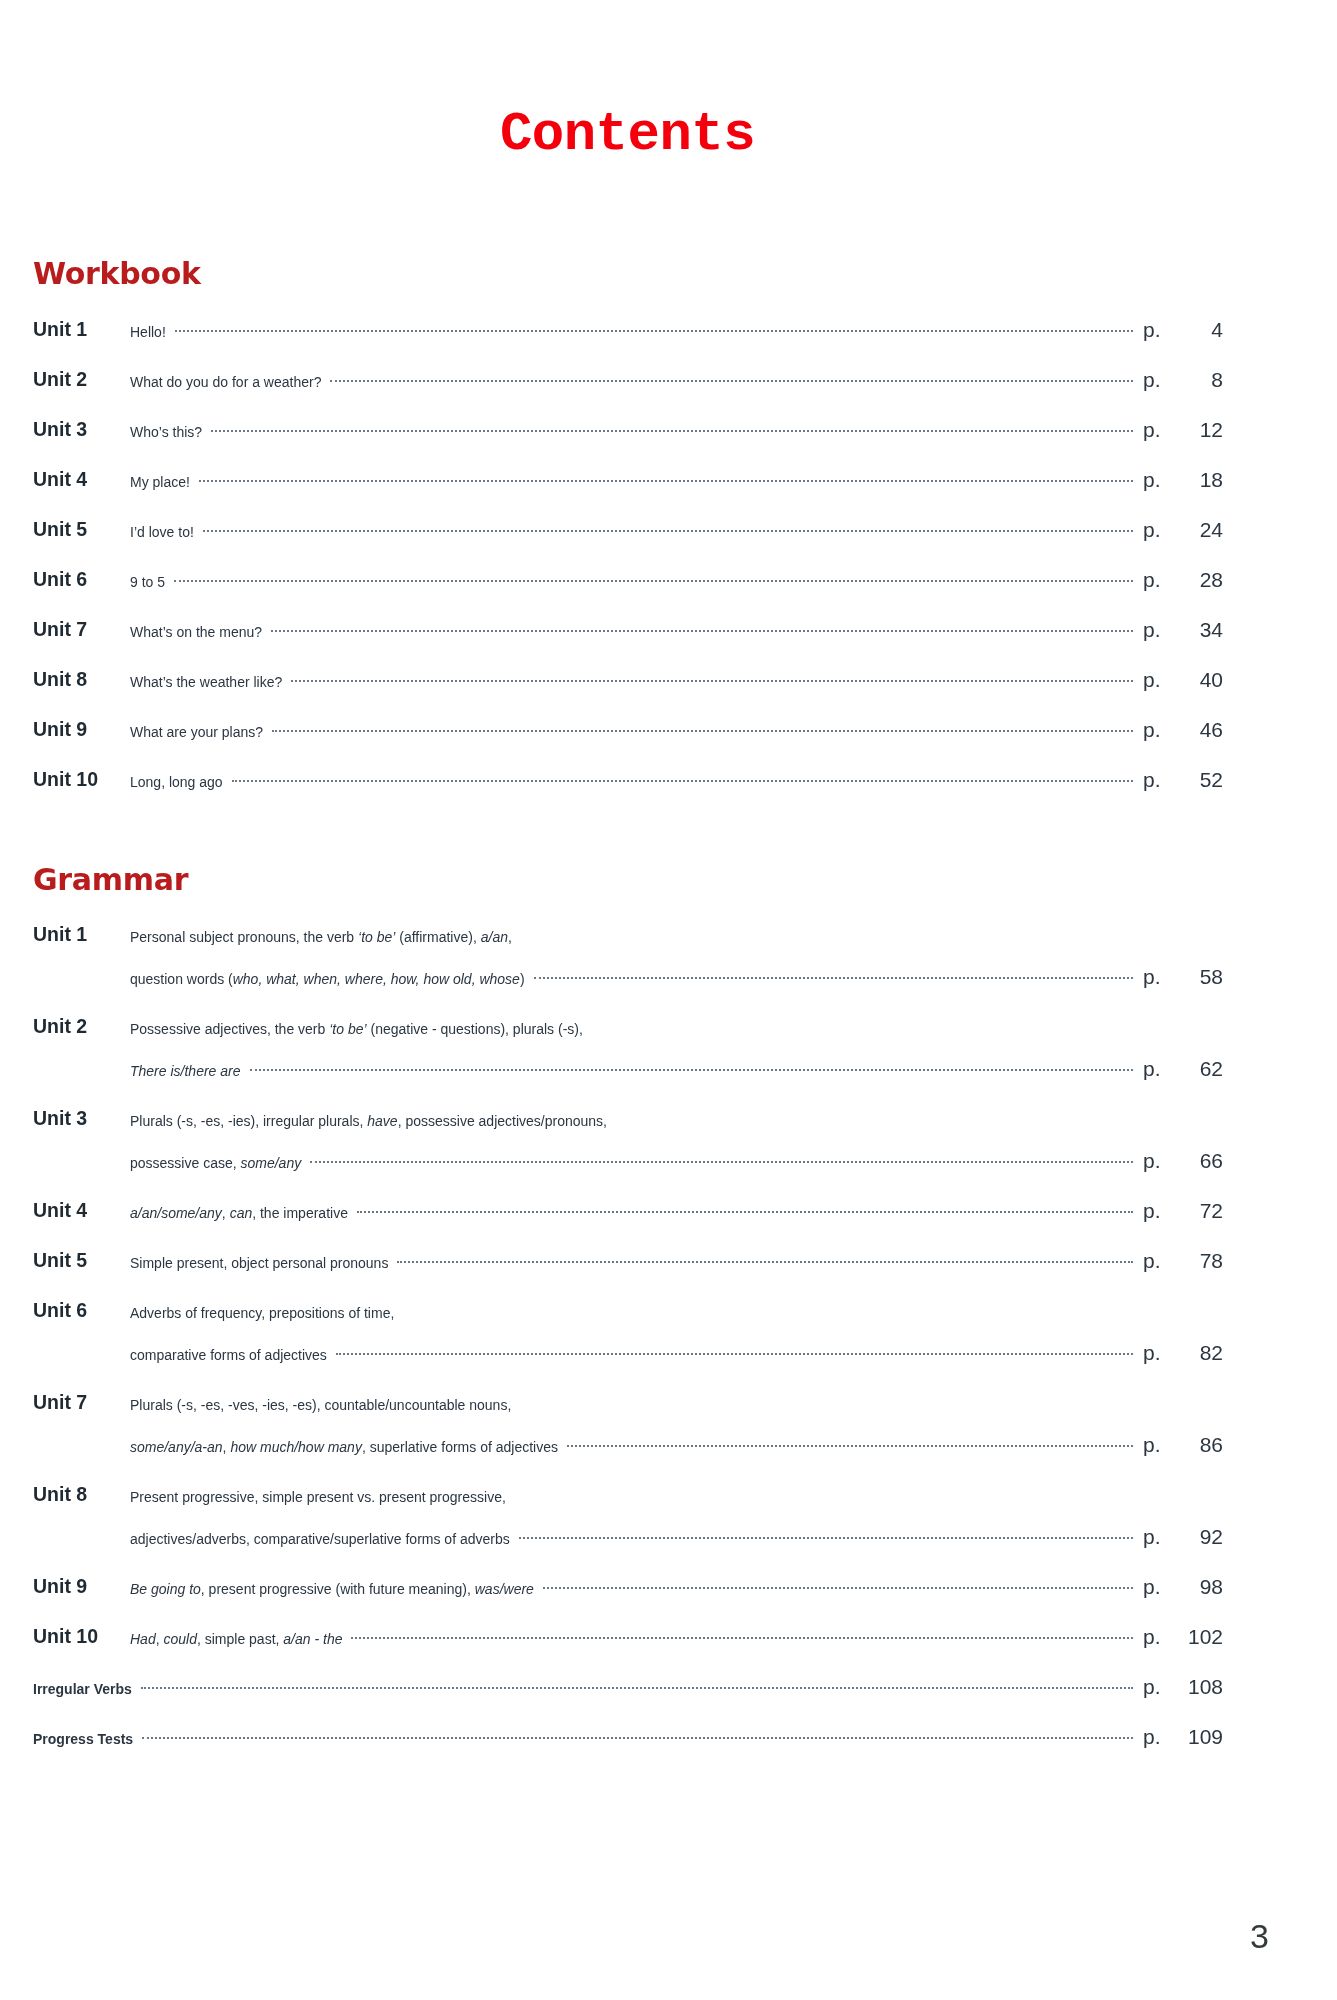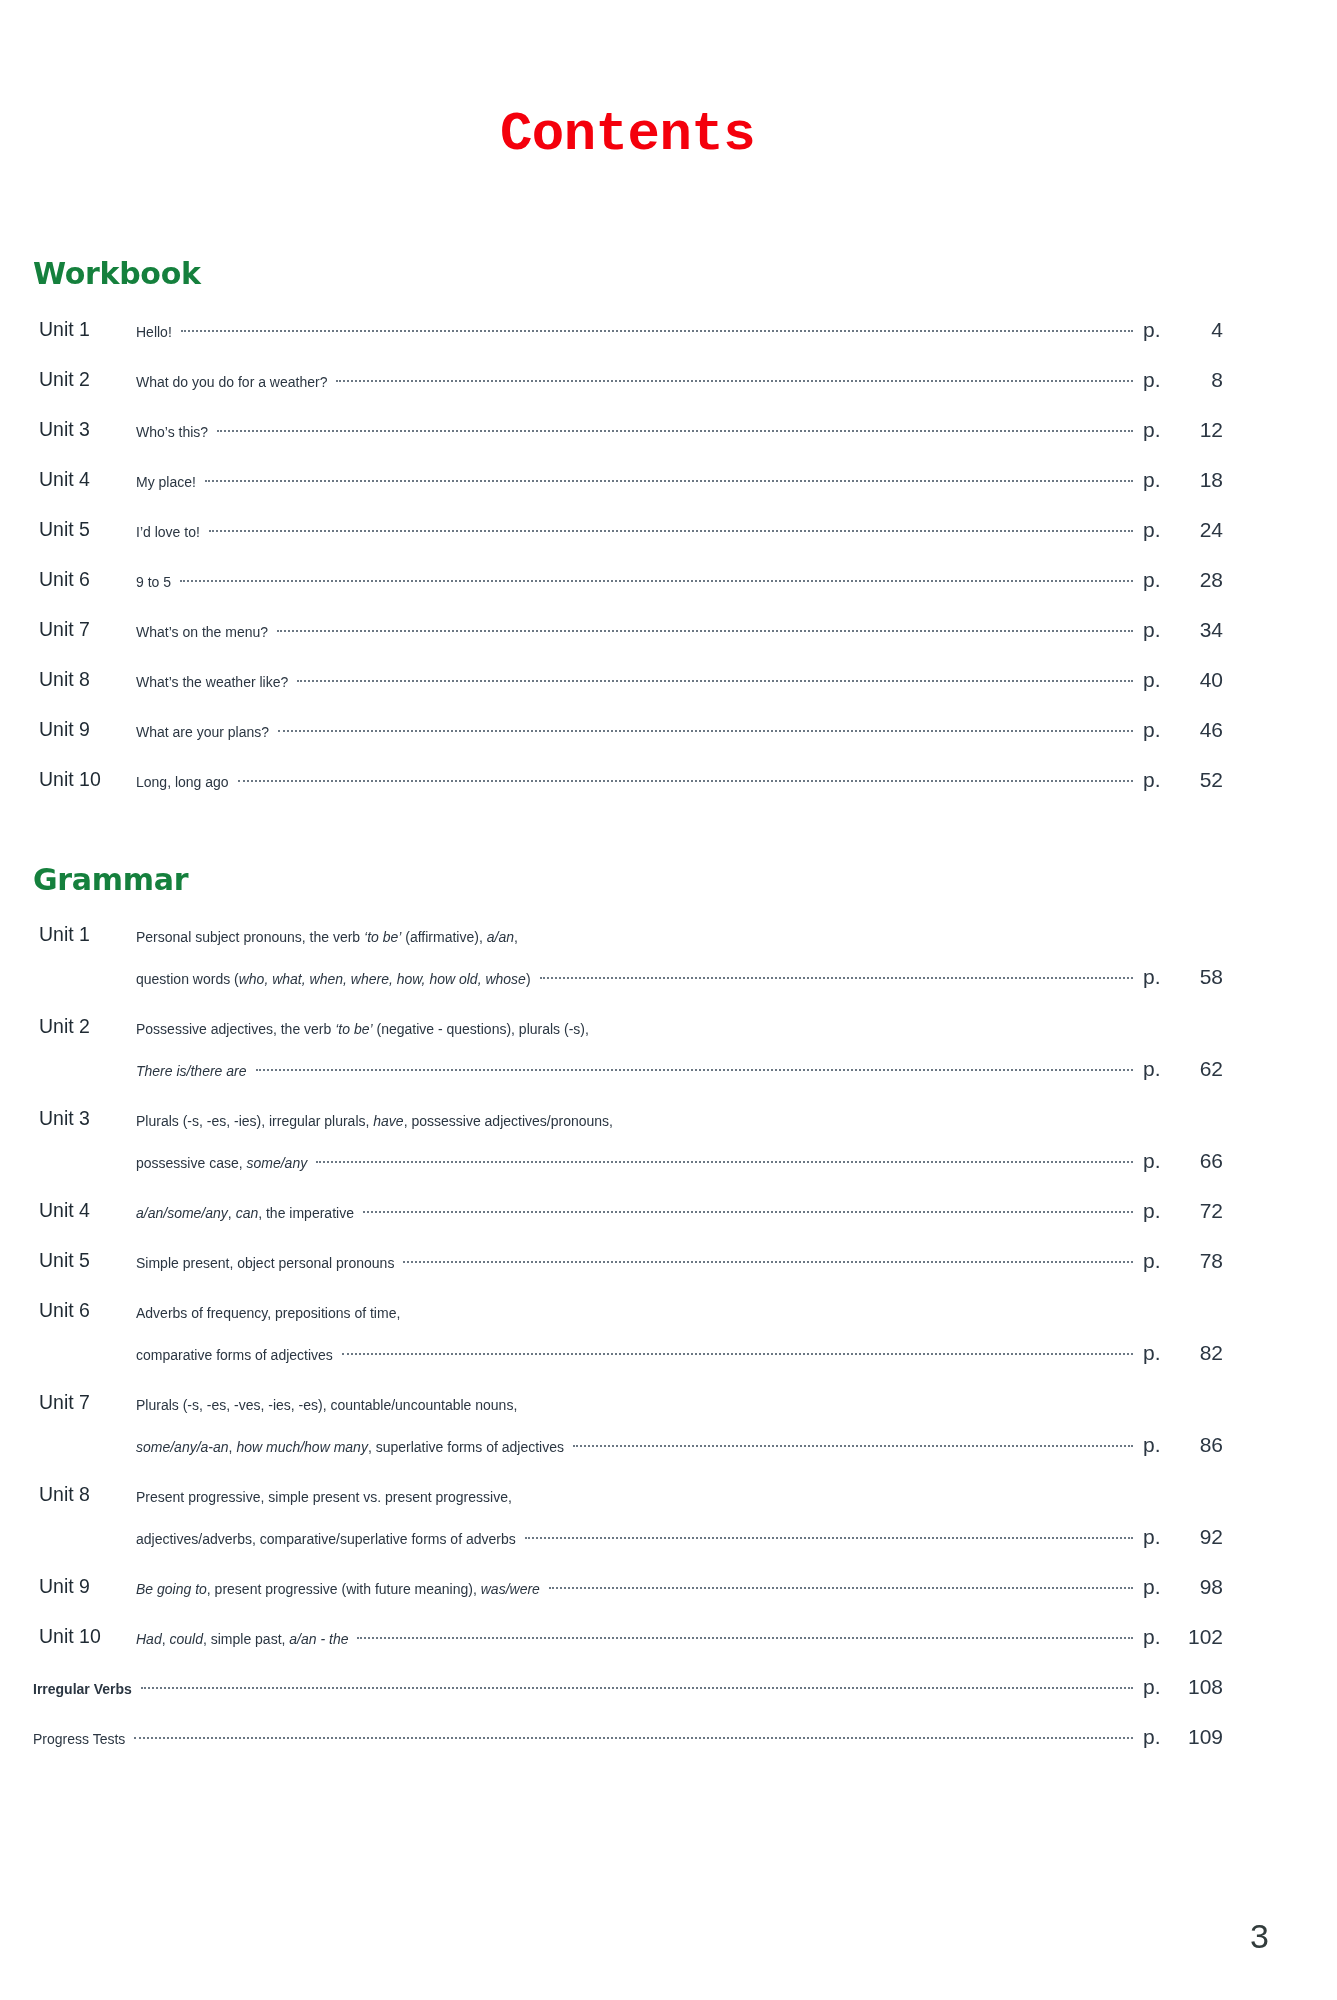--- a/index.html
+++ b/index.html
@@ -39,21 +39,21 @@
 
   
   .content {
     position: absolute;
     left: 33px;
     top: 258px;
     width: 1190px;
   }
 
   .section-heading {
-    color: #15803d;
+    color: #b91c1c;
     font-family: "DejaVu Sans", sans-serif;
     font-weight: bold;
     font-size: 30px;
     letter-spacing: -0.3px;
     margin: 0 0 20px 0;
     line-height: 1.05;
   }
 
   .section-heading.grammar-heading {
     margin-top: 62px;
@@ -62,26 +62,25 @@
   
   .toc-row {
     display: flex;
     align-items: flex-start;
     width: 100%;
     margin-bottom: 8px;
   }
 
   .unit-label {
     flex: 0 0 97px;
-    font-weight: normal;
+    font-weight: bold;
     font-size: 19.5px;
     line-height: 39px;
     color: #1f2a33;
     white-space: nowrap;
-    margin-left: 6px;
   }
 
   .entry-body {
     flex: 1 1 auto;
     min-width: 0;
   }
 
   .entry-line {
     display: flex;
     align-items: baseline;
@@ -403,21 +402,21 @@
             <span class="entry-text"><b style="font-weight:bold;margin-top:16px;">Irregular Verbs</b></span>
             <span class="leader"></span>
             <span class="p-mark">p.</span>
             <span class="page-num">108</span>
           </div>
         </div>
       </div>
       <div class="toc-row backmatter">
         <div class="entry-body">
           <div class="entry-line">
-            <span class="entry-text"><b style="font-weight:normal;">Progress Tests</b></span>
+            <span class="entry-text"><b style="font-weight:bold;">Progress Tests</b></span>
             <span class="leader"></span>
             <span class="p-mark">p.</span>
             <span class="page-num">109</span>
           </div>
         </div>
       </div>
     </div>
 
   <div class="folio">3</div>
 

